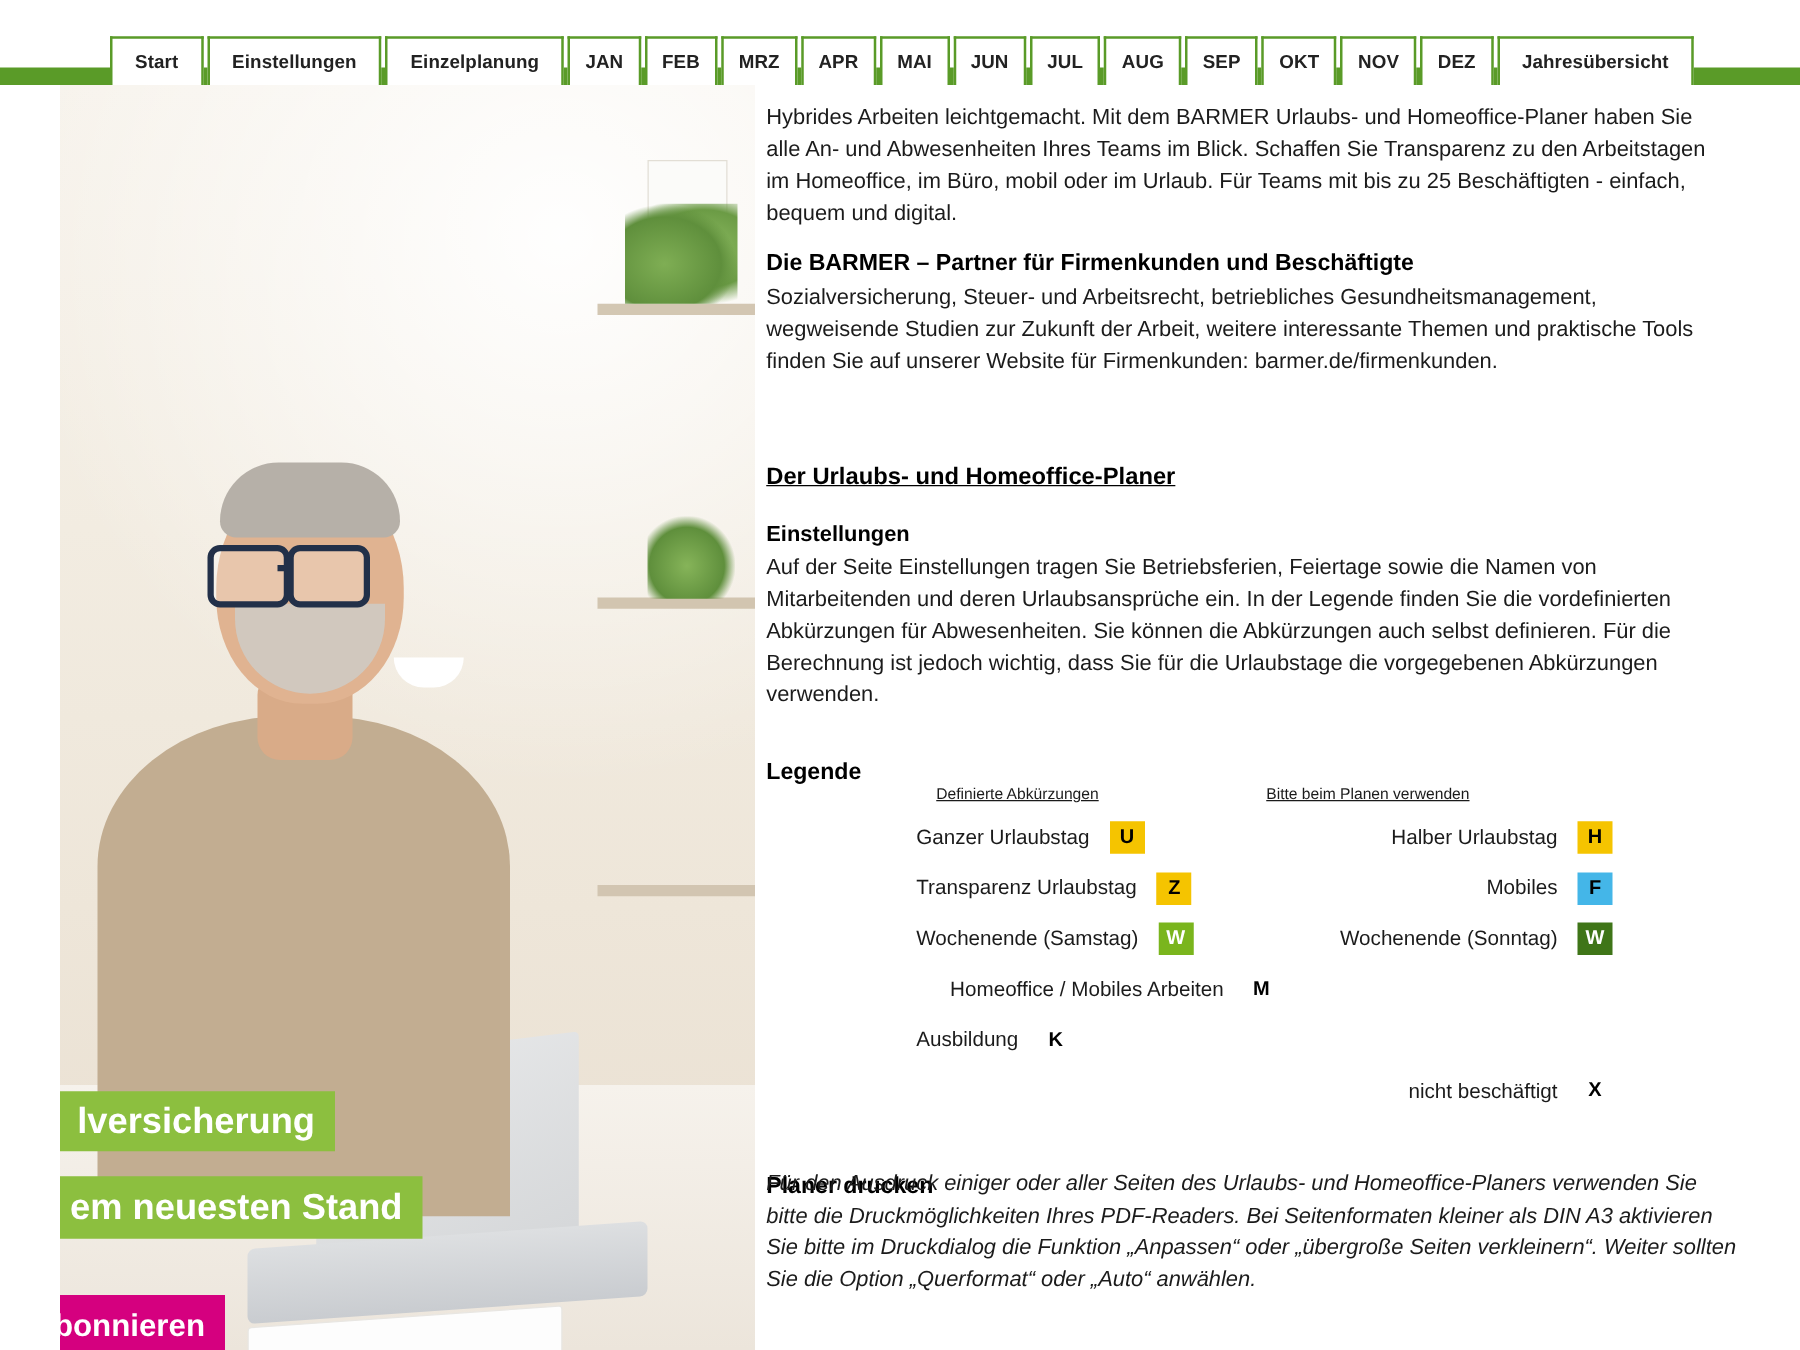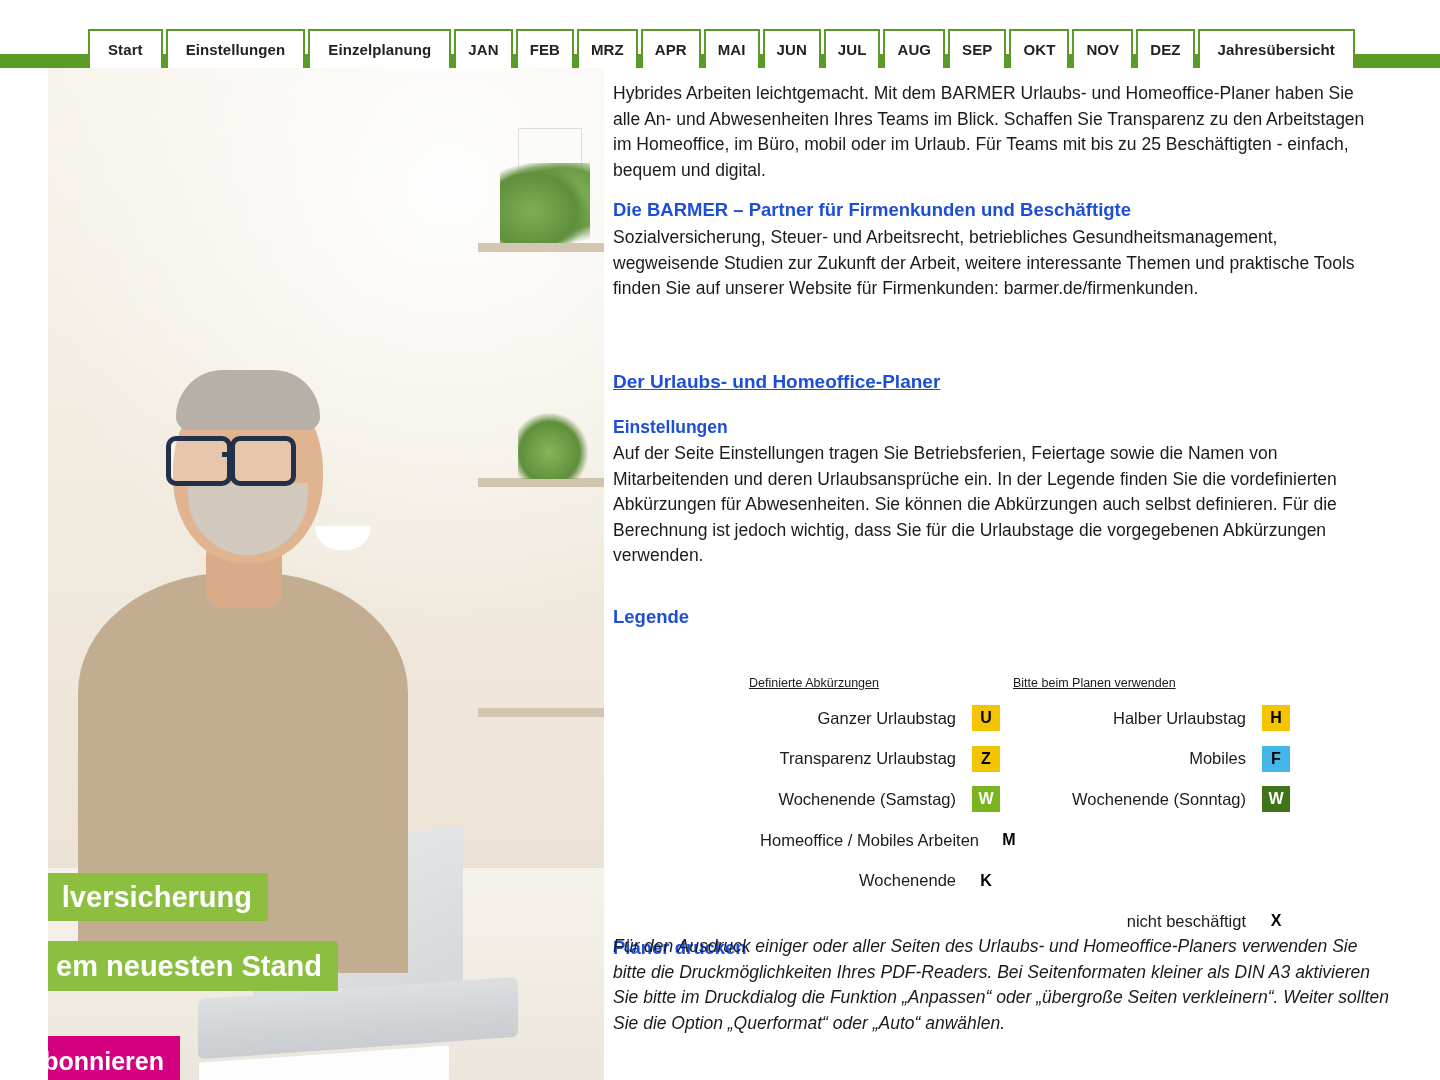--- a/index.html
+++ b/index.html
@@ -267,21 +267,21 @@
   }
   .para {
     font-size: 17.5px;
     line-height: 25.5px;
     color: #1b1b1b;
     margin: 0;
   }
   .heading {
     font-size: 18.5px;
     font-weight: bold;
-    color: #1d4ed8;
+    color: #000000;
     margin: 0;
   }
   #intro-para {
     position: absolute; left: 0; top: 13px; width: 770px;
   }
   #partner-heading {
     position: absolute; left: 0; top: 131px; width: 770px;
   }
   #partner-para {
     position: absolute; left: 0; top: 157px; width: 775px;
@@ -308,21 +308,20 @@
     position: absolute;
     left: 120px;
     top: 560px;
     width: 670px;
   }
   #legend-col-heads {
     position: relative;
     height: 22px;
     font-size: 12.5px;
     color: #1b1b1b;
-    margin-top: 48px;
   }
   .legend-col-head {
     position: absolute;
     top: 0;
     text-decoration: underline;
     white-space: nowrap;
   }
   #legend-head-left { left: 16px; }
   #legend-head-right { left: 280px; }
 
@@ -330,21 +329,20 @@
     display: flex;
     align-items: center;
     height: 40.6px;
   }
   .legend-cell {
     display: flex;
     align-items: center;
   }
   .legend-cell.left {
     width: 267px;
-    justify-content: flex-end;
   }
   .legend-cell.right {
     width: 290px;
     justify-content: flex-end;
   }
   .legend-label {
     font-size: 16.5px;
     color: #1b1b1b;
     white-space: nowrap;
   }
@@ -480,21 +478,21 @@
           </div>
         </div>
         <div class="legend-row">
           <div class="legend-cell right">
             <span class="legend-label">Homeoffice / Mobiles Arbeiten</span>
             <span class="legend-code plain" style="color: rgb(0, 0, 0);">M</span>
           </div>
         </div>
         <div class="legend-row">
           <div class="legend-cell left">
-            <span class="legend-label">Wochenende</span>
+            <span class="legend-label">Ausbildung</span>
             <span class="legend-code plain" style="color: rgb(0, 0, 0);">K</span>
           </div>
         </div>
         <div class="legend-row">
           <div class="legend-cell left">
             <span class="legend-label"></span>
             <span class="legend-code plain" style="color: rgb(0, 0, 0);"></span>
           </div>
           <div class="legend-cell right">
             <span class="legend-label">nicht beschäftigt</span>

